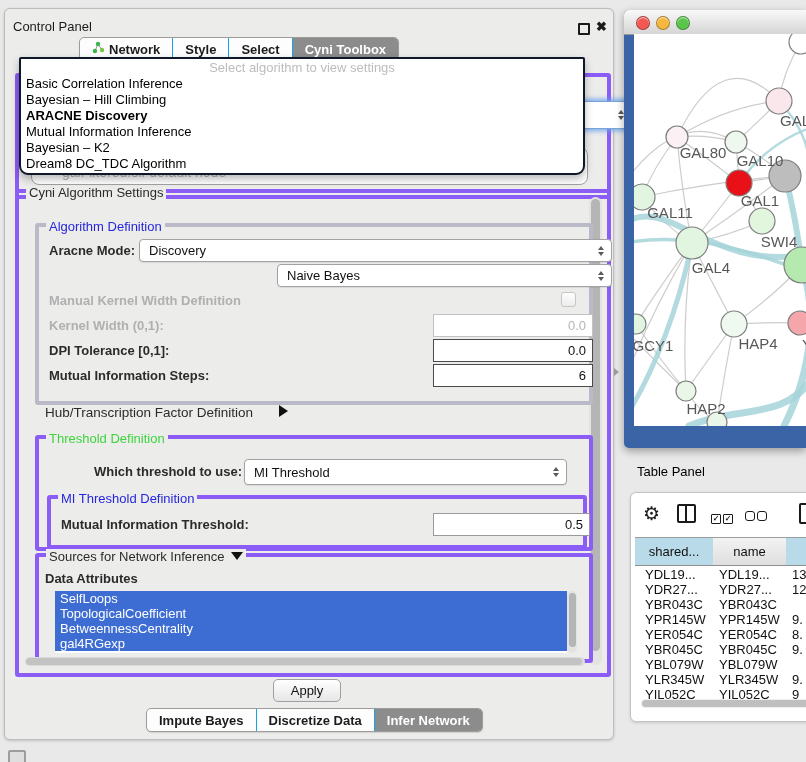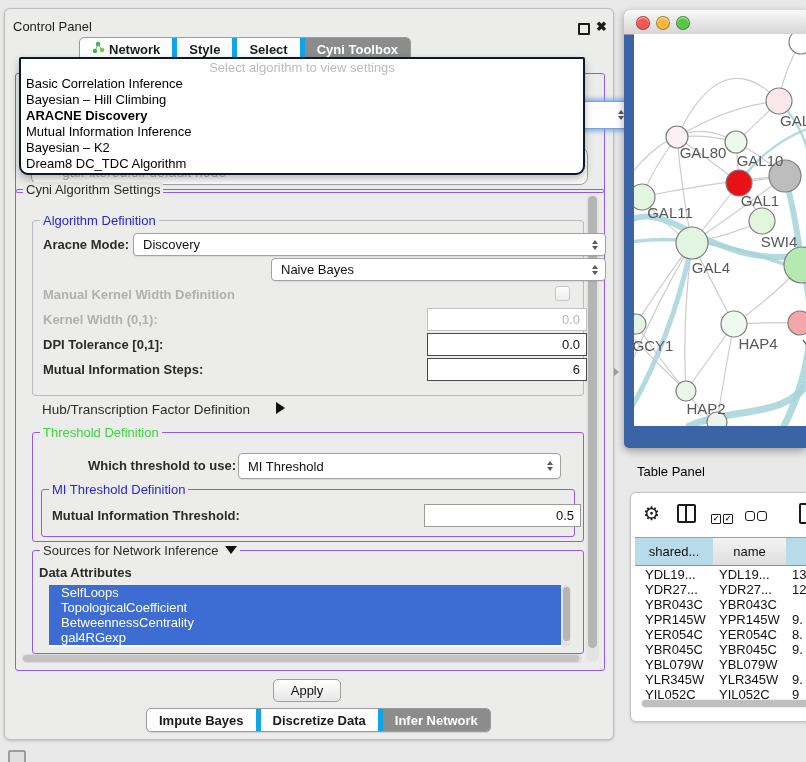--- a/index.html
+++ b/index.html
@@ -8,31 +8,31 @@
   .abs{position:absolute}
   
   #cp{left:4px;top:8px;width:608px;height:730px;background:#ececeb;border:1px solid #bdbdbd;
       border-radius:6px;box-shadow:0 1px 3px rgba(0,0,0,.18)}
   .cp-title{left:8px;top:10px;font-size:13px;color:#1b1b1b}
   .float-ic{left:573px;top:14px;width:8px;height:8px;border:2px solid #1b1b1b;border-radius:1px}
   .close-ic{left:591px;top:10px;font-size:13px;font-weight:bold;color:#1b1b1b}
   .tabbar{height:22px;background:#fdfdfd;border:1px solid #9c9c9c;border-radius:5px;
           display:flex;overflow:hidden;box-shadow:0 1px 1px rgba(0,0,0,.12)}
   .tab{padding:0 12px;font-size:13px;font-weight:bold;color:#1b1b1b;display:flex;align-items:center;
-       gap:5px;border-right:5px solid #0ea5e9;white-space:nowrap}
+       gap:5px;border-right:1px solid #0ea5e9;white-space:nowrap}
   .tab:last-child{border-right:none}
   .tab.sel{background:#8c8c8c;color:#fff;border-right-color:#8c8c8c}
   
   #popup{left:14px;top:48px;width:562px;height:114px;background:#fff;border:2px solid #0f172a;
          border-radius:2px 2px 9px 9px;box-shadow:0 4px 9px rgba(0,0,0,.28);z-index:6;overflow:hidden}
   .popup-prompt{text-align:center;color:#bcbcbc;font-size:13px;height:17px;line-height:17px}
   .popup-item{font-size:13px;height:16px;line-height:16px;padding-left:5px;color:#000;white-space:nowrap}
   .popup-item.bold{font-weight:bold}
   
-  .grp{position:absolute;border:1px solid #8b5cf6;border-radius:3px}
+  .grp{position:absolute;border:4px solid #8b5cf6;border-radius:3px}
   .grp-label{position:absolute;top:-8px;left:7px;background:#ececeb;padding:0 3px;font-size:13px;
              color:#2b2b2b;white-space:nowrap}
   .blue{color:#2626dd}.green{color:#3ed43e}
   .lbl{position:absolute;font-size:13px;font-weight:bold;color:#2b2b2b;white-space:nowrap}
   .lbl.dis{color:#b0b0b0}
   .combo{position:absolute;background:#fff;border:1px solid #a2a2a2;border-radius:4px;font-size:13px;
          color:#111;display:flex;align-items:center;padding:0 22px 0 9px;box-shadow:0 1px 1px rgba(0,0,0,.08)}
   .arr{position:absolute;right:7px;top:50%;transform:translateY(-50%);display:flex;flex-direction:column;gap:2px}
   .arr i{display:block;width:0;height:0;border-left:3.5px solid transparent;border-right:3.5px solid transparent}
   .arr .up{border-bottom:4px solid #5a5a5a}
@@ -40,21 +40,21 @@
   .fld{position:absolute;background:#fff;border:1px solid #4a4a4a;font-size:13px;color:#111;
        display:flex;align-items:center;justify-content:flex-end;padding:0 6px}
   .fld.dis{border-color:#c2c2c2;color:#b5b5b5}
   .chk{position:absolute;width:13px;height:13px;border:1px solid #c6c6c6;border-radius:3px;
        background:linear-gradient(#fefefe,#ececec)}
   .tri-r{display:inline-block;width:0;height:0;border-top:6px solid transparent;border-bottom:6px solid transparent;
          border-left:9px solid #111;vertical-align:-1px;margin-left:8px}
   .tri-d{display:inline-block;width:0;height:0;border-left:6px solid transparent;border-right:6px solid transparent;
          border-top:8px solid #111;vertical-align:1px;margin-left:6px}
   .attr-list{position:absolute;background:#fff;overflow:hidden}
-  .attr-item{height:15px;line-height:15px;font-size:13px;color:#fff;background:#3d6dd2;padding-left:12px}
+  .attr-item{height:15px;line-height:15px;font-size:13px;color:#fff;background:#3d6dd2;padding-left:5px}
   .sb-track-v{position:absolute;background:#e3e3e2;border-radius:7px}
   .sb-thumb{position:absolute;background:#b5b5b5;border-radius:7px}
   .sb-track-h{position:absolute;background:#dcdcdc;border-radius:6px}
   .apply-btn{position:absolute;background:linear-gradient(#ffffff,#e6e6e6);border:1px solid #9f9f9f;
              border-radius:5px;font-size:13px;color:#111;display:flex;align-items:center;justify-content:center}
   
   #net-frame{left:624px;top:10px;width:182px;height:438px;background:#3a64a6;border-radius:5px 0 0 5px;
              box-shadow:0 3px 8px rgba(0,0,0,.35)}
   .titlebar{position:absolute;left:0;top:0;right:0;height:24px;background:linear-gradient(#f9f9f9,#d5d5d5);
             border-radius:5px 0 0 0;border-bottom:1px solid #979797}

